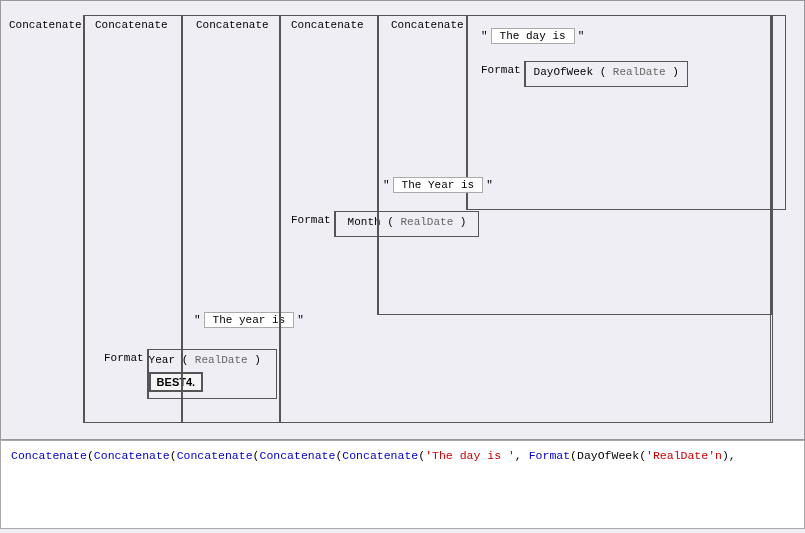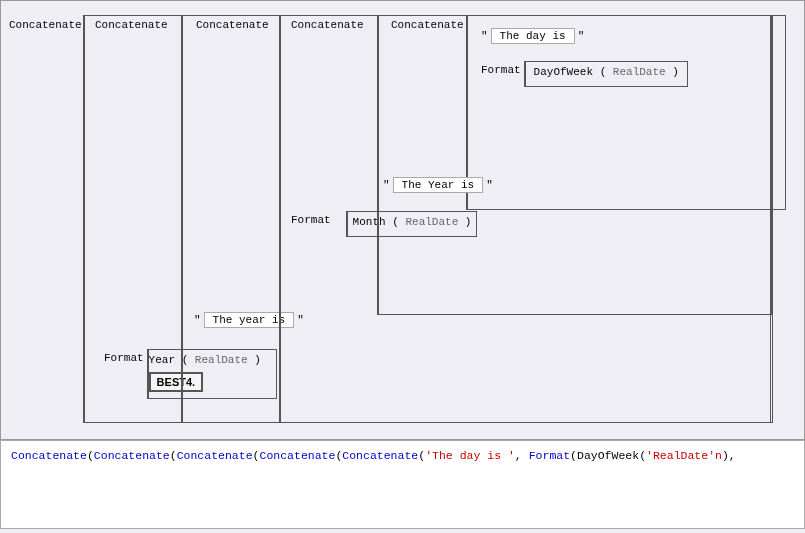--- a/index.html
+++ b/index.html
@@ -113,21 +113,21 @@
   <div style="position:absolute; top:14px; left:465px; width:320px; height:195px; border:1px solid #555; border-left:2px solid #555;"></div>
 
   <div style="position:absolute; top:175px; left:382px; display:flex; align-items:center; gap:2px;">
     <span style="font-size:11px;">"</span>
     <span class="string-pill">The Year is</span>
     <span style="font-size:11px;">"</span>
   </div>
 
   <div style="position:absolute; top:210px; left:290px; display:flex; align-items:flex-start; gap:3px;">
     <span style="font-size:11px; padding-top:3px;">Format</span>
-    <div style="border:1px solid #555; border-left:2px solid #555; padding:4px 5px; min-width:130px;margin-left:12px;">
+    <div style="border:1px solid #555; border-left:2px solid #555; padding:4px 12px; min-width:130px;">
       <div style="font-size:11px; margin-bottom:4px;">
         <span>Month</span>
         <span style="font-size:11px;"> ( </span>
         <span class="italic">RealDate</span>
         <span style="font-size:11px;"> )</span>
       </div>
     </div>
   </div>
 
   <div style="position:absolute; top:14px; left:376px; width:395px; height:300px; border:1px solid #555; border-left:2px solid #555;"></div>

